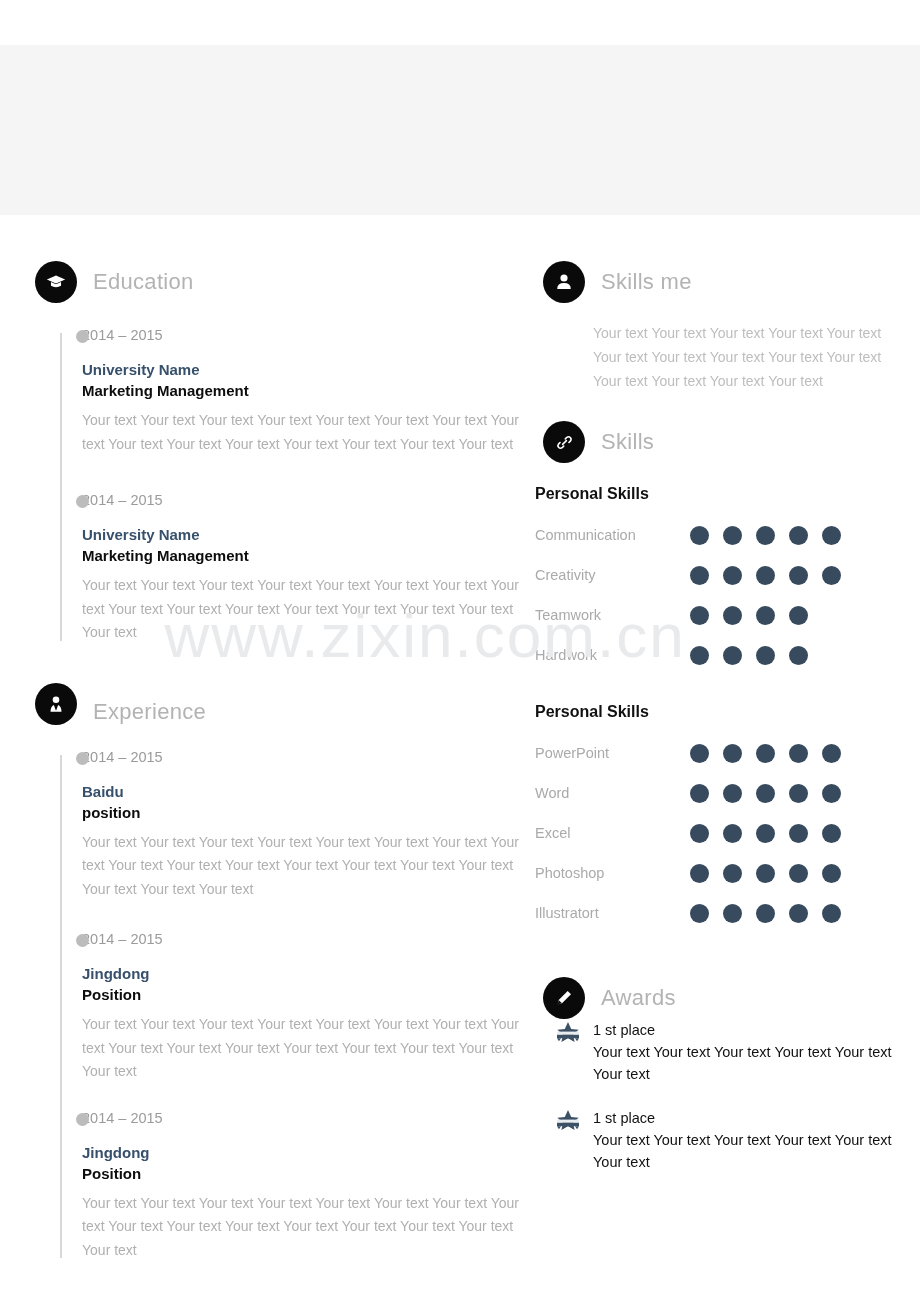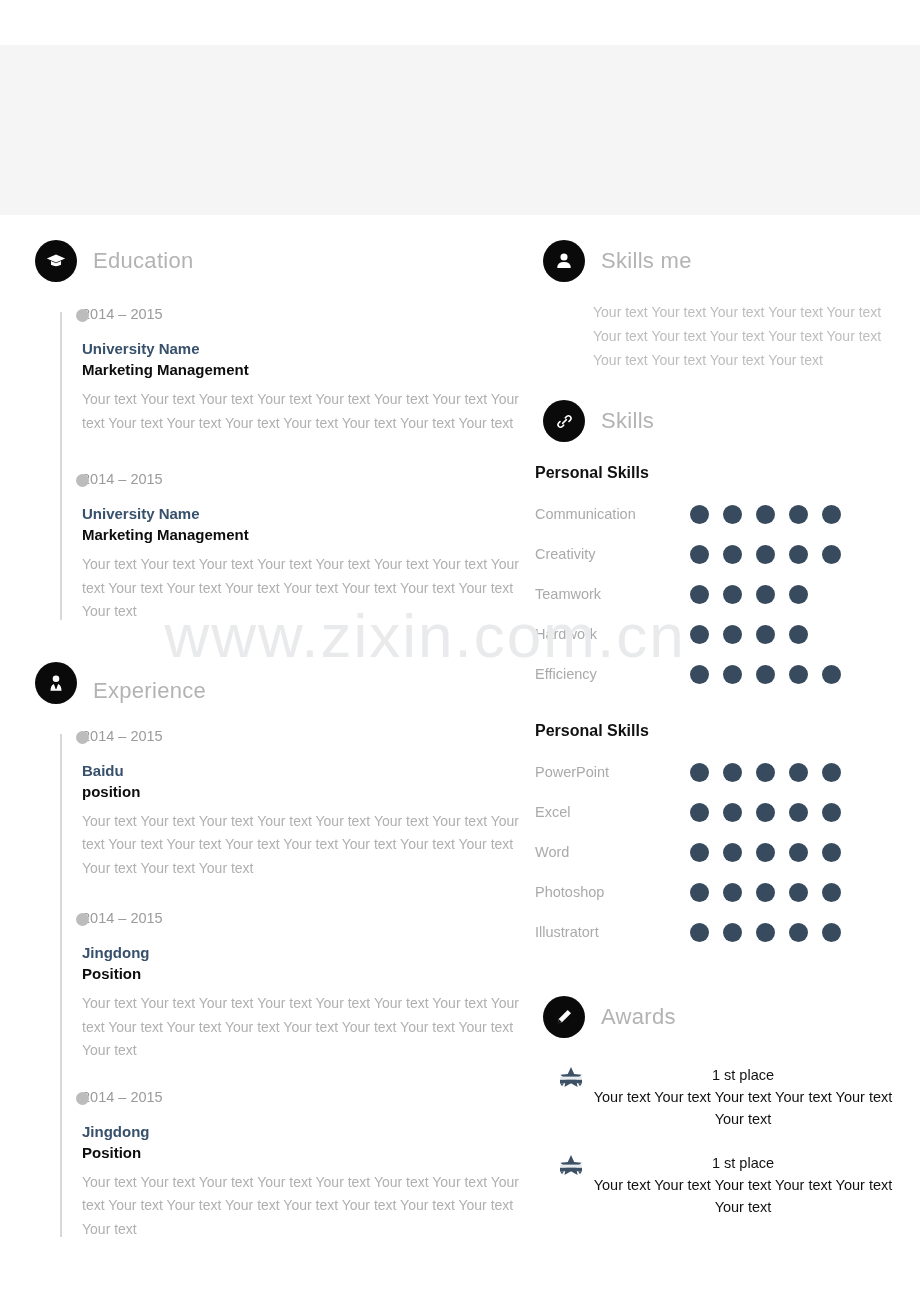--- a/index.html
+++ b/index.html
@@ -46,21 +46,21 @@
     flex: 0 0 30px; margin-top: 1px;
   }
   .c-tx { margin-left: 14px; font-size: 14.5px; color: #1d1d1d; line-height: 18px; padding-top: 5px; max-width: 180px; }
   .c-tx.wrap { padding-top: 0px; line-height: 19px; }
 
   
   .col-left { position: absolute; left: 0; top: 240px; width: 530px; z-index: 3; }
   .col-right { position: absolute; left: 535px; top: 240px; width: 385px; z-index: 3; }
 
   
-  .sec { display: flex; align-items: center; }
+  .sec { display: flex; align-items: center; margin-top: 21px; }
   .sec-ic {
     width: 42px; height: 42px; border-radius: 50%; background: #0a0a0a;
     display: flex; align-items: center; justify-content: center; flex: 0 0 42px;
   }
   .sec-ti { margin-left: 16px; font-size: 22px; color: #b3b3b3; font-weight: 400; letter-spacing: .3px; }
 
   
   .tl { position: relative; margin-left: 60px; padding-left: 22px; }
   .tl-line {
     position: absolute; left: 0px; top: 8px; bottom: 6px; width: 2px; background: #d8d8d8;
@@ -346,57 +346,47 @@
       <div class="sk-row">
         <span class="sk-name">Hardwork</span>
         <span class="sk-dots">
           <i class="sk-dot"></i>
             <i class="sk-dot"></i>
             <i class="sk-dot"></i>
             <i class="sk-dot"></i>
             <i class="sk-dot off"></i>
         </span>
       </div>
-      <div class="sk-row">
-        <span class="sk-name">Efficiency</span>
-        <span class="sk-dots">
-          <i class="sk-dot"></i>
-            <i class="sk-dot"></i>
-            <i class="sk-dot"></i>
-            <i class="sk-dot"></i>
-            <i class="sk-dot"></i>
-        </span>
-      </div>
     </div>
 
     <div class="sk-block" style="margin-top:28px;">
       <div class="sk-title">Personal Skills</div>
 
       <div class="sk-row">
         <span class="sk-name">PowerPoint</span>
         <span class="sk-dots">
           <i class="sk-dot"></i>
             <i class="sk-dot"></i>
             <i class="sk-dot"></i>
             <i class="sk-dot"></i>
             <i class="sk-dot"></i>
         </span>
       </div>
       <div class="sk-row">
+        <span class="sk-name">Word</span>
+        <span class="sk-dots">
+          <i class="sk-dot"></i>
+            <i class="sk-dot"></i>
+            <i class="sk-dot"></i>
+            <i class="sk-dot"></i>
+            <i class="sk-dot"></i>
+        </span>
+      </div>
+      <div class="sk-row">
         <span class="sk-name">Excel</span>
-        <span class="sk-dots">
-          <i class="sk-dot"></i>
-            <i class="sk-dot"></i>
-            <i class="sk-dot"></i>
-            <i class="sk-dot"></i>
-            <i class="sk-dot"></i>
-        </span>
-      </div>
-      <div class="sk-row">
-        <span class="sk-name">Word</span>
         <span class="sk-dots">
           <i class="sk-dot"></i>
             <i class="sk-dot"></i>
             <i class="sk-dot"></i>
             <i class="sk-dot"></i>
             <i class="sk-dot"></i>
         </span>
       </div>
       <div class="sk-row">
         <span class="sk-name">Photoshop</span>
@@ -423,21 +413,21 @@
     <div class="sec" style="margin-left:8px; margin-top:44px;">
       <span class="sec-ic">
         <svg width="20" height="20" viewBox="0 0 24 24" fill="#fff">
             <path d="M16.4 3.6 L20.4 7.6 L9.6 18.4 L4.6 19.4 L5.6 14.4 Z"></path>
             <path d="M5.6 14.4 L9.6 18.4 L4.6 19.4 Z" fill="#0a0a0a"></path>
           </svg>
       </span>
       <span class="sec-ti">Awards</span>
     </div>
 
-    <div style="margin-top:26px;text-align:center;">
+    <div style="">
       <div class="aw-item">
         <span class="aw-ic">
           <svg width="26" height="24" viewBox="0 0 26 24" fill="#3d5166">
             <path d="M13 1 L16.2 8 L23.6 8.8 L18.1 13.8 L19.6 21 L13 17.3 L6.4 21 L7.9 13.8 L2.4 8.8 L9.8 8 Z"></path>
             <rect x="2" y="10.6" width="22" height="3.2" fill="#e9ecef"></rect>
             <rect x="2" y="13.8" width="22" height="3.4" fill="#3d5166"></rect>
             <path d="M2 17.2 L6 17.2 L4 20.2 Z"></path>
             <path d="M24 17.2 L20 17.2 L22 20.2 Z"></path>
           </svg>
         </span>

